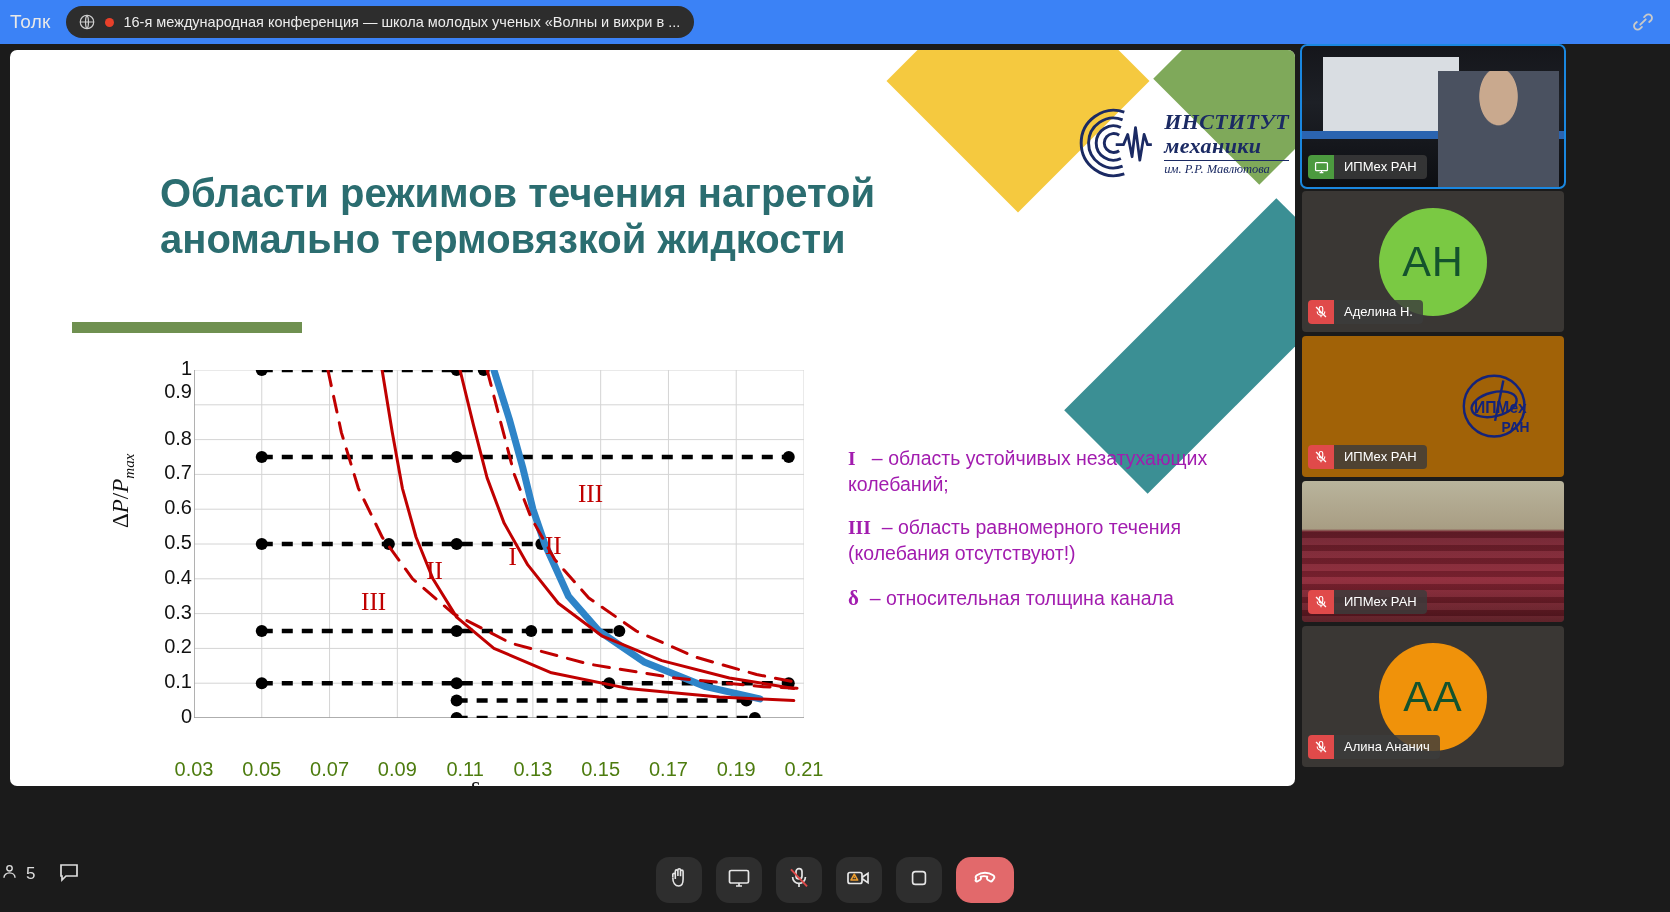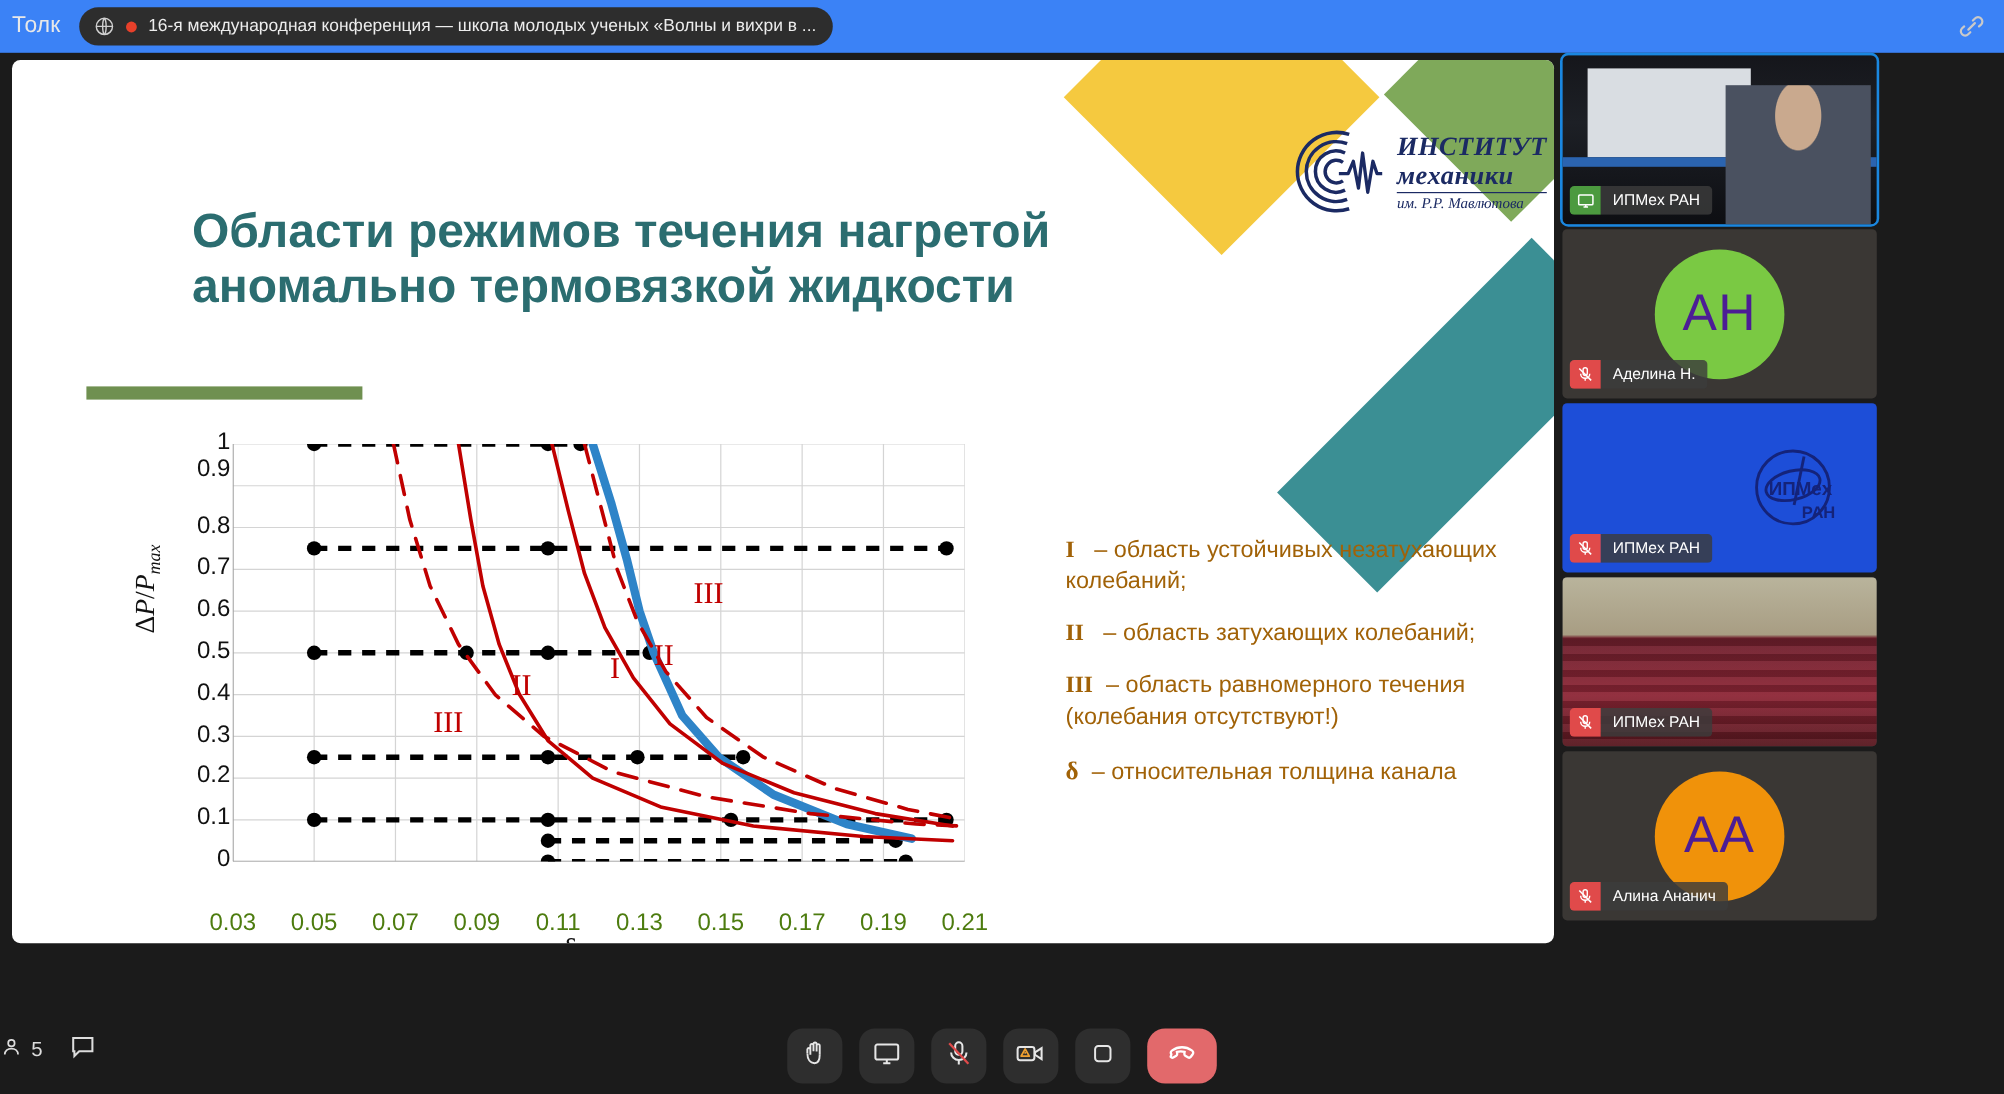--- a/index.html
+++ b/index.html
@@ -102,22 +102,22 @@
     position: absolute; transform: translateX(-50%); font-size: 20px; color: #4d7c0f;
   }
   .xlabel {
     position: absolute; left: 0; right: 0; bottom: -36px; text-align: center;
     font-family: "Liberation Serif", serif; font-size: 25px; color: #111;
   }
   .plot { position: absolute; left: 84px; top: 10px; width: 610px; height: 348px; }
 
   
   .legend {
-    position: absolute; left: 878px; top: 396px; width: 420px;
-    color: #a16207; font-size: 19.5px; line-height: 1.32;
+    position: absolute; left: 838px; top: 396px; width: 420px;
+    color: #a21caf; font-size: 19.5px; line-height: 1.32;
   }
   .legend p { margin-bottom: 18px; }
   .legend .rn { font-family: "Liberation Serif", serif; font-weight: 700; }
   .legend .dl { font-family: "Liberation Serif", serif; font-weight: 700; font-size: 21px; }
 
   
   .rail { position: absolute; left: 1302px; top: 46px; width: 264px; }
   .tile {
     position: relative; width: 262px; height: 141px; margin-bottom: 4px;
     border-radius: 4px; overflow: hidden; background: #333; text-align: right;
@@ -133,24 +133,24 @@
   }
   .tile .mic.screen { background: #4c9a3f; }
   .tile .nm {
     background: rgba(60,60,60,.82); color: #fff; font-size: 13px;
     padding: 4px 10px 5px; white-space: nowrap;
   }
   .av {
     position: absolute; left: 50%; top: 50%; transform: translate(-50%,-50%);
     width: 108px; height: 108px; border-radius: 50%;
     display: flex; align-items: center; justify-content: center;
-    color: #4c1d95; font-size: 43px; letter-spacing: 1px;
+    color: #14532d; font-size: 43px; letter-spacing: 1px;
   }
   .tile.dark { background: #3a3734; }
-  .tile.white { background: #1d4ed8; }
+  .tile.white { background: #a16207; }
 
   
   .photo1 { position:absolute; inset:0; background:
       linear-gradient(180deg,#15161b 0%,#1d2026 40%,#0d0e12 100%); }
   .photo1 .screenrect { position:absolute; left:8%; top:8%; width:52%; height:52%;
       background:#d9dde2; }
   .photo1 .person { position:absolute; right:2%; bottom:0; width:46%; height:82%;
       background: radial-gradient(ellipse at 50% 22%, #c9a98e 0 22%, #4a5160 23% 100%); }
   .photo1 .stripe { position:absolute; left:0; top:60%; width:100%; height:8px; background:#2b64b0; }
   .photo2 { position:absolute; inset:0; background:
@@ -333,25 +333,20 @@
       <div class="xlabel">δ</div>
     </div>
 
     <div class="legend">
       <p>
         <span class="rn">I</span>
         &nbsp;&nbsp;<span>–</span>
         <span>область устойчивых незатухающих колебаний;</span>
       </p>
       <p>
-        <span class="rn">II</span>
-        &nbsp;&nbsp;<span>–</span>
-        <span>область затухающих колебаний;</span>
-      </p>
-      <p>
         <span class="rn">III</span>
         &nbsp;<span>–</span>
         <span>область равномерного течения (колебания отсутствуют!)</span>
       </p>
       <p>
         <span class="dl">δ</span>
         &nbsp;<span>–</span>
         <span>относительная толщина канала</span>
       </p>
     </div>

